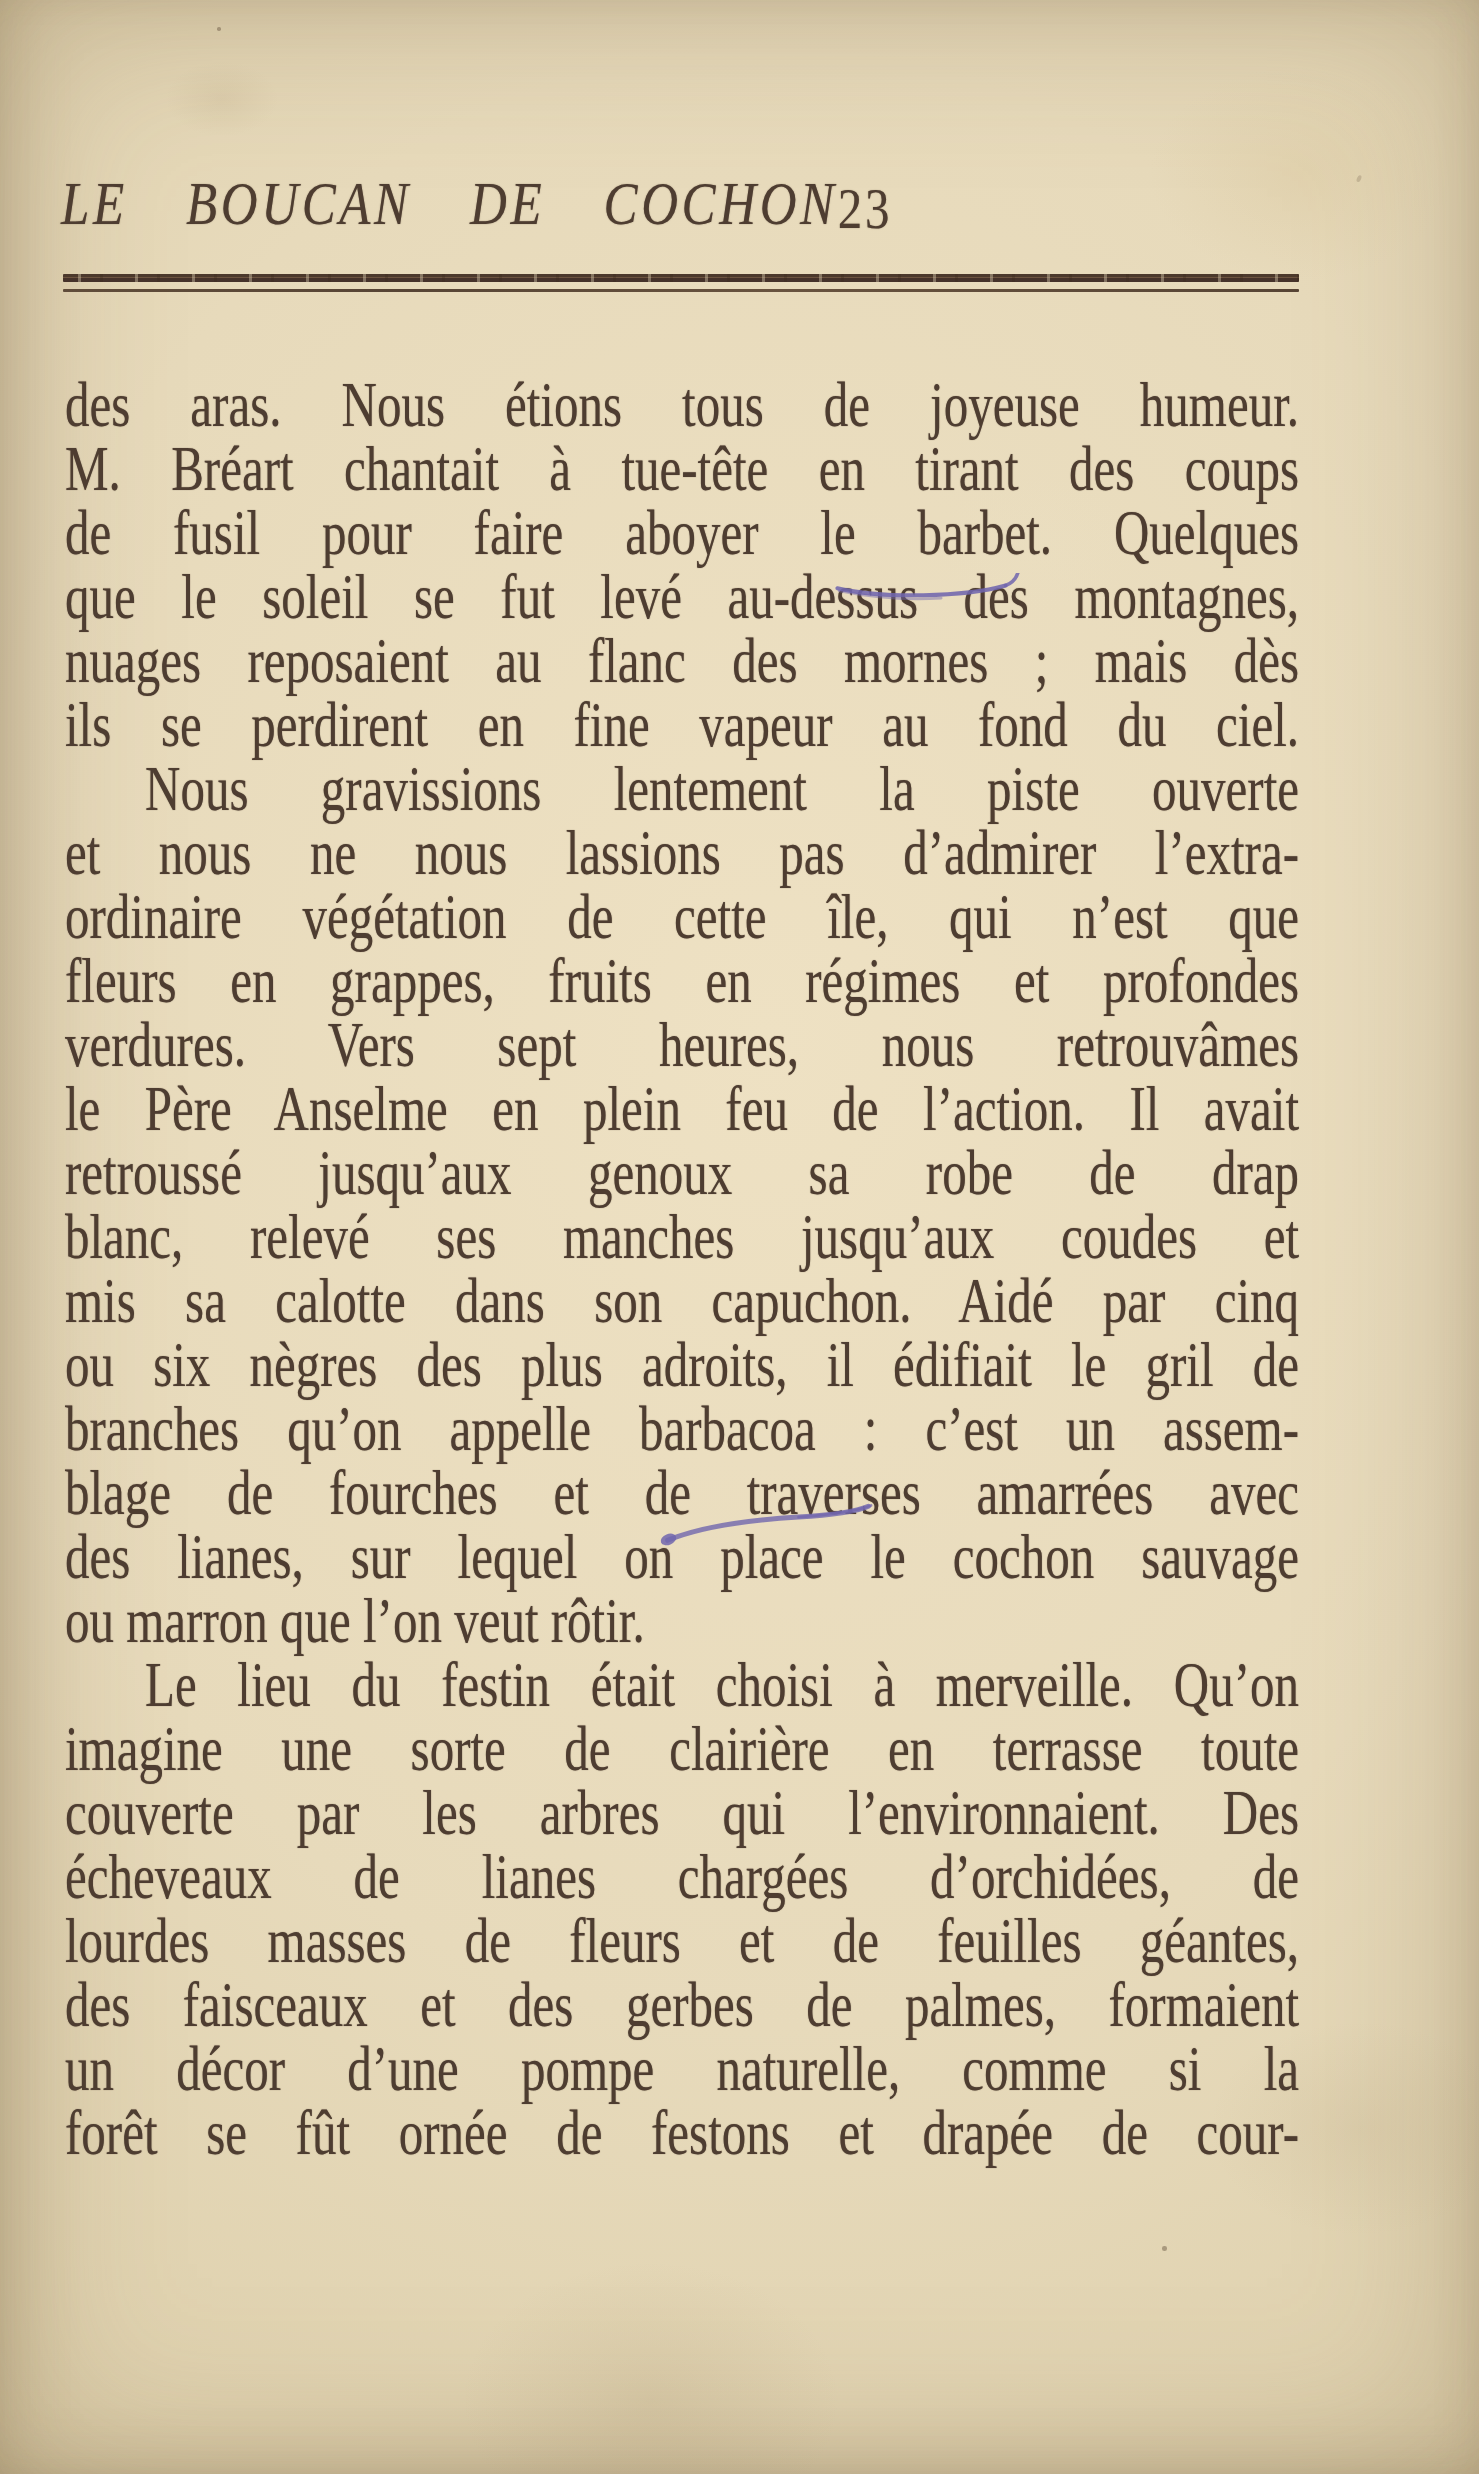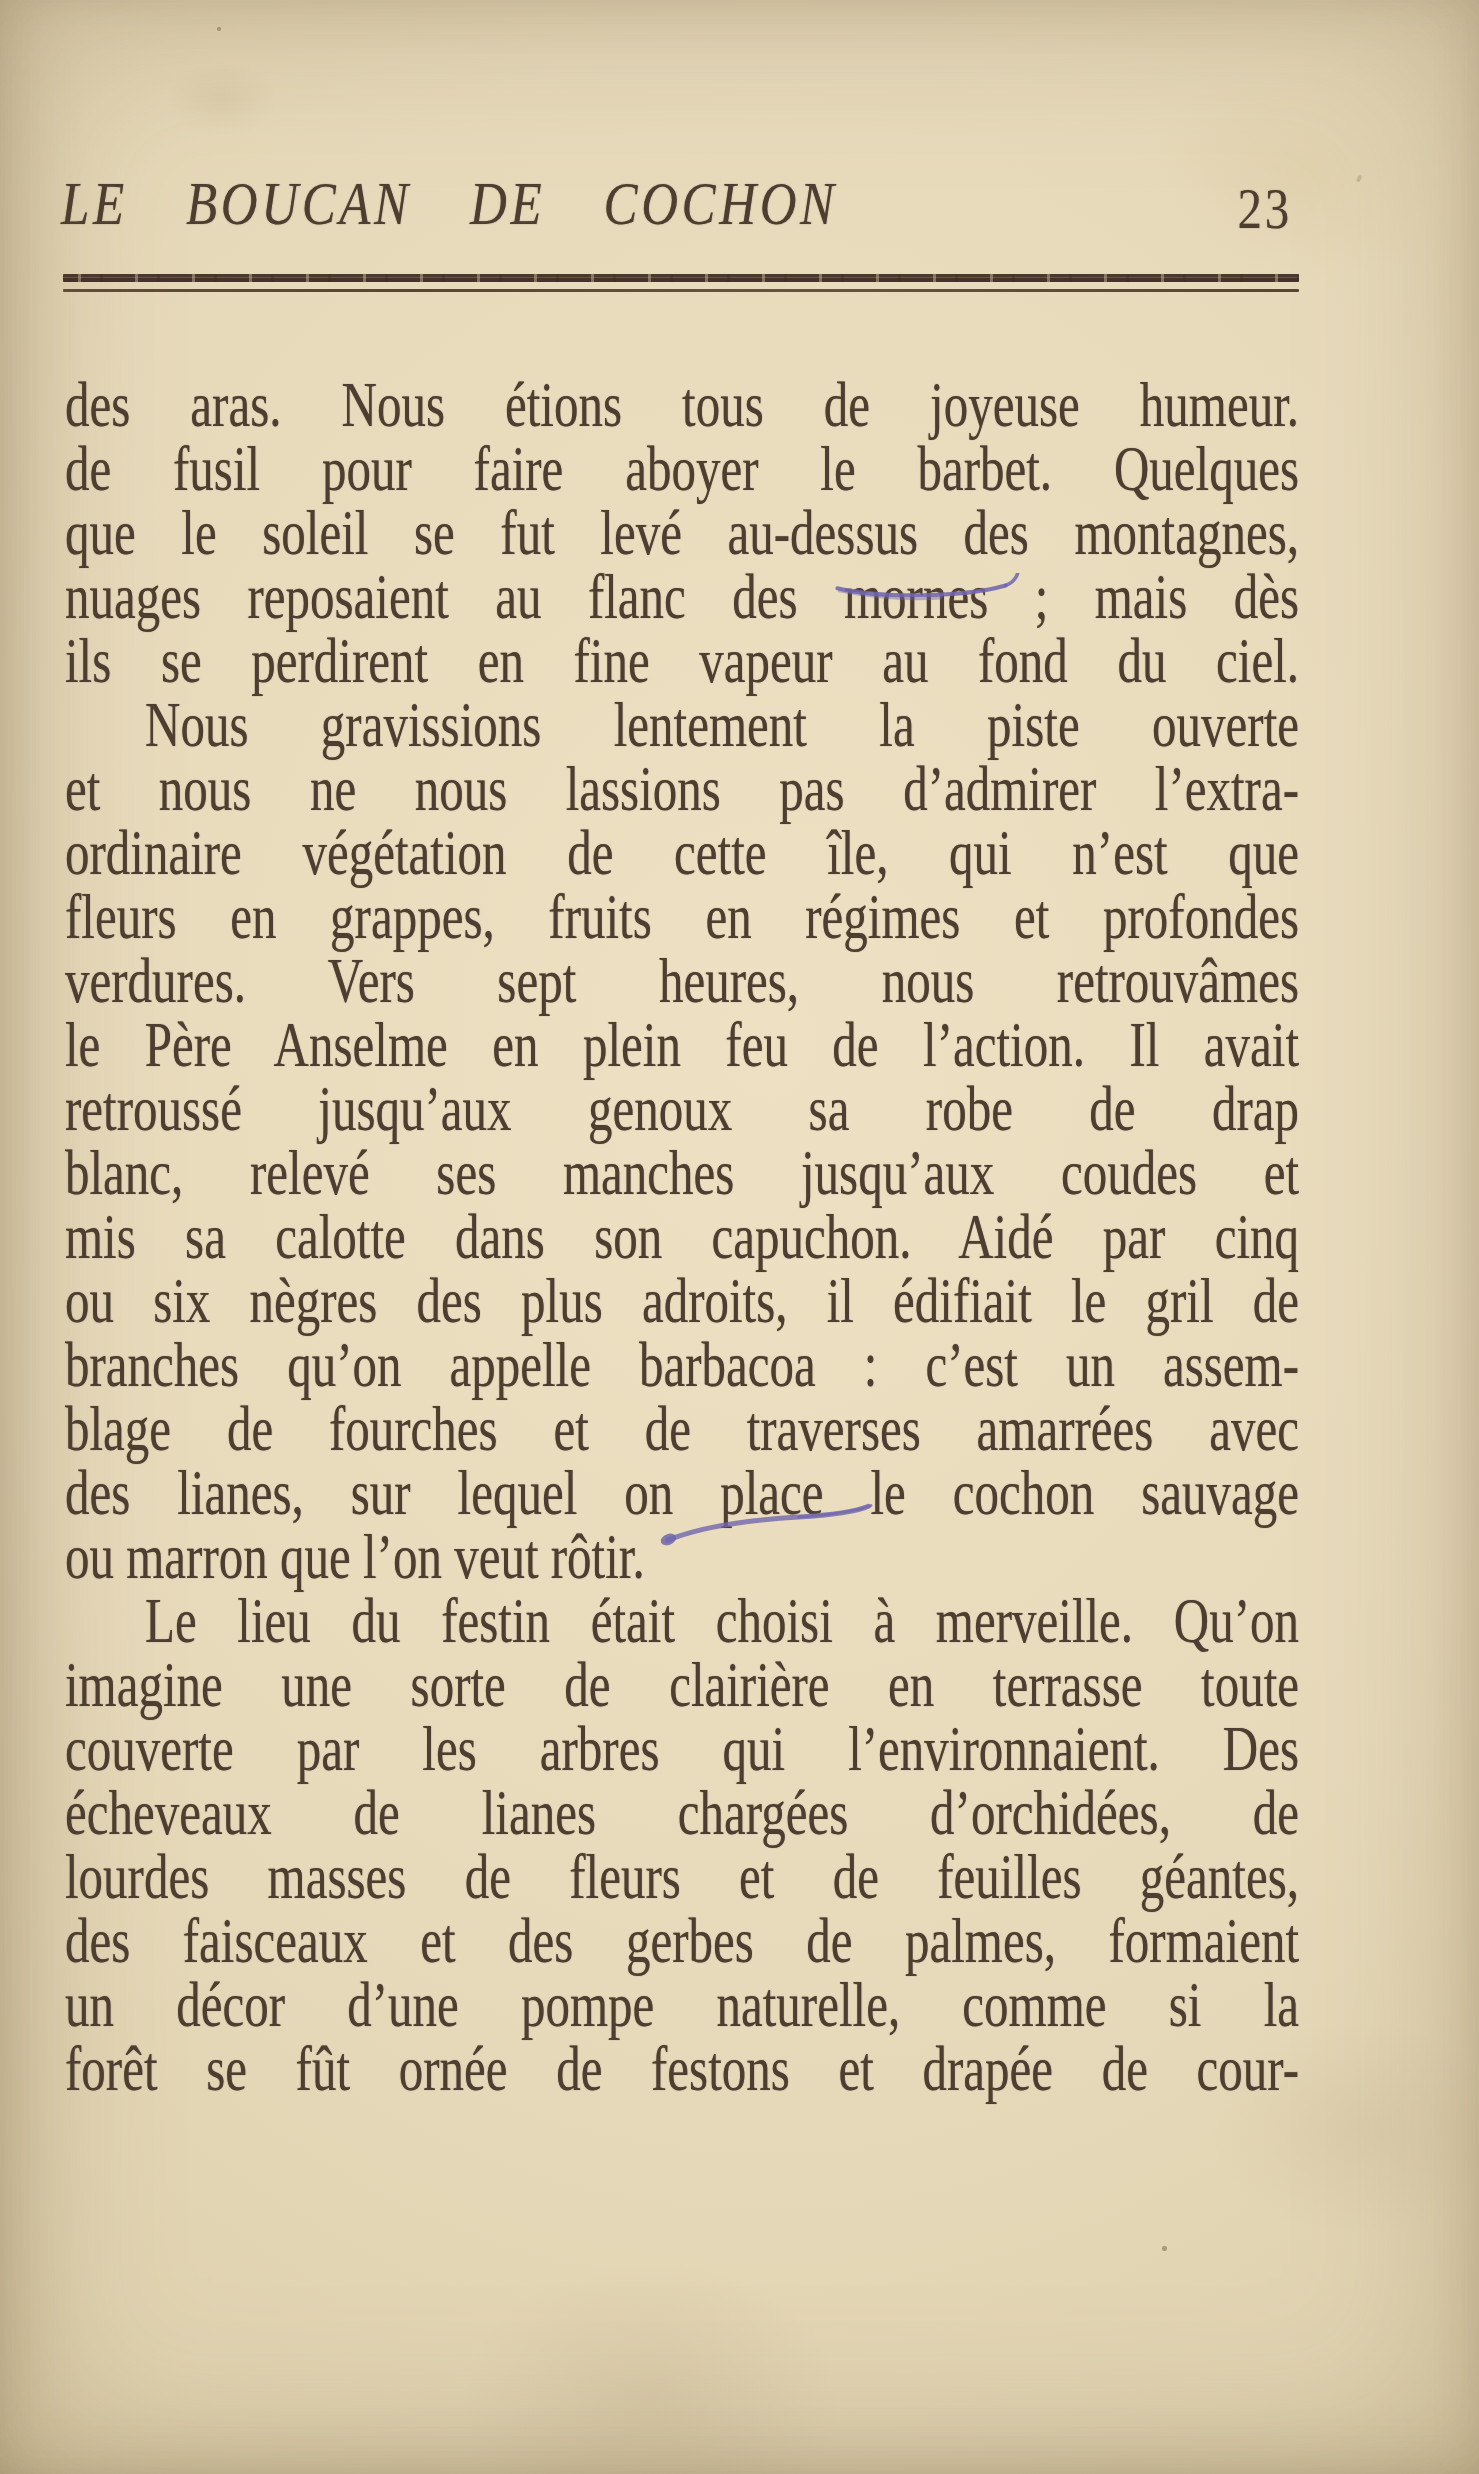--- a/index.html
+++ b/index.html
@@ -25,21 +25,21 @@
       radial-gradient(217px 154px at 88% 7%, rgba(214,194,150,.30), transparent 70%),
       radial-gradient(81px 54px at 15% 4%, rgba(150,125,85,.10), transparent 70%),
       radial-gradient(271px 199px at 44% 97%, rgba(150,128,90,.13), transparent 70%),
       radial-gradient(217px 154px at 92% 86%, rgba(150,128,90,.10), transparent 70%),
       radial-gradient(145px 99px at 70% 22%, rgba(235,224,195,.25), transparent 70%);
   }
 
   
   .header{
     position:absolute;left:61px;top:177px;width:1231px;
-    display:flex;justify-content:space-between;align-items:baseline;
+    display:flex;align-items:baseline;
   }
   .header .title{
     font-style:italic;font-size:51px;letter-spacing:3.6px;word-spacing:42px;
     transform:scaleY(1.2);transform-origin:0 70%;
     text-shadow:0 0 1.1px rgba(84,66,50,.65);
     white-space:nowrap;
   }
   .header .pagenum{
     font-size:49px;letter-spacing:2.7px;
     font-variant-numeric:oldstyle-nums;
@@ -101,20 +101,23 @@
   <div class="rules">
     <div class="rule-thick"></div>
     <div class="rule-thin"></div>
   </div>
 
   <div class="text">
       <div class="line">
         <span class="ln">des aras. Nous étions tous de joyeuse humeur.</span>
       </div>
       <div class="line">
+        <span class="ln">M. Bréart chantait à tue-tête en tirant des coups</span>
+      </div>
+      <div class="line">
         <span class="ln">de fusil pour faire aboyer le barbet. Quelques</span>
       </div>
       <div class="line">
         <span class="ln">que le soleil se fut levé au-dessus des montagnes,</span>
       </div>
       <div class="line">
         <span class="ln">nuages reposaient au flanc des mornes ; mais dès</span>
       </div>
       <div class="line">
         <span class="ln">ils se perdirent en fine vapeur au fond du ciel.</span>

